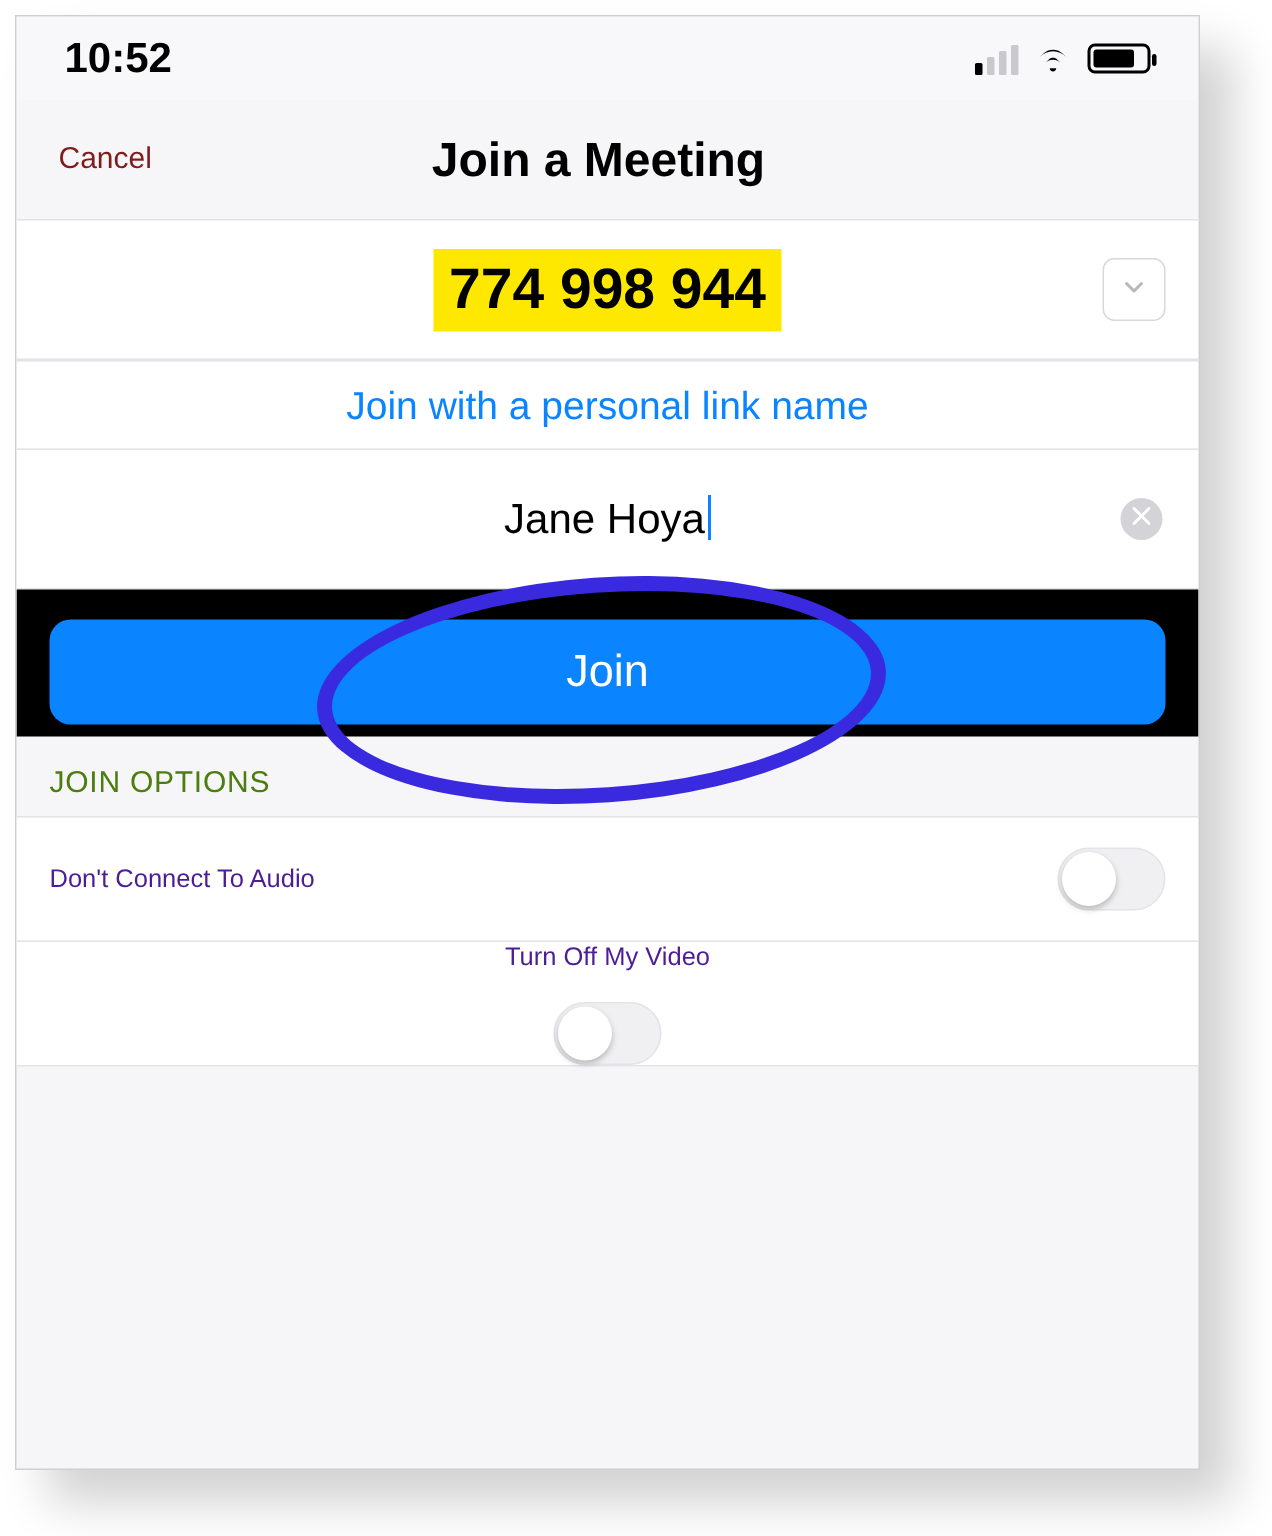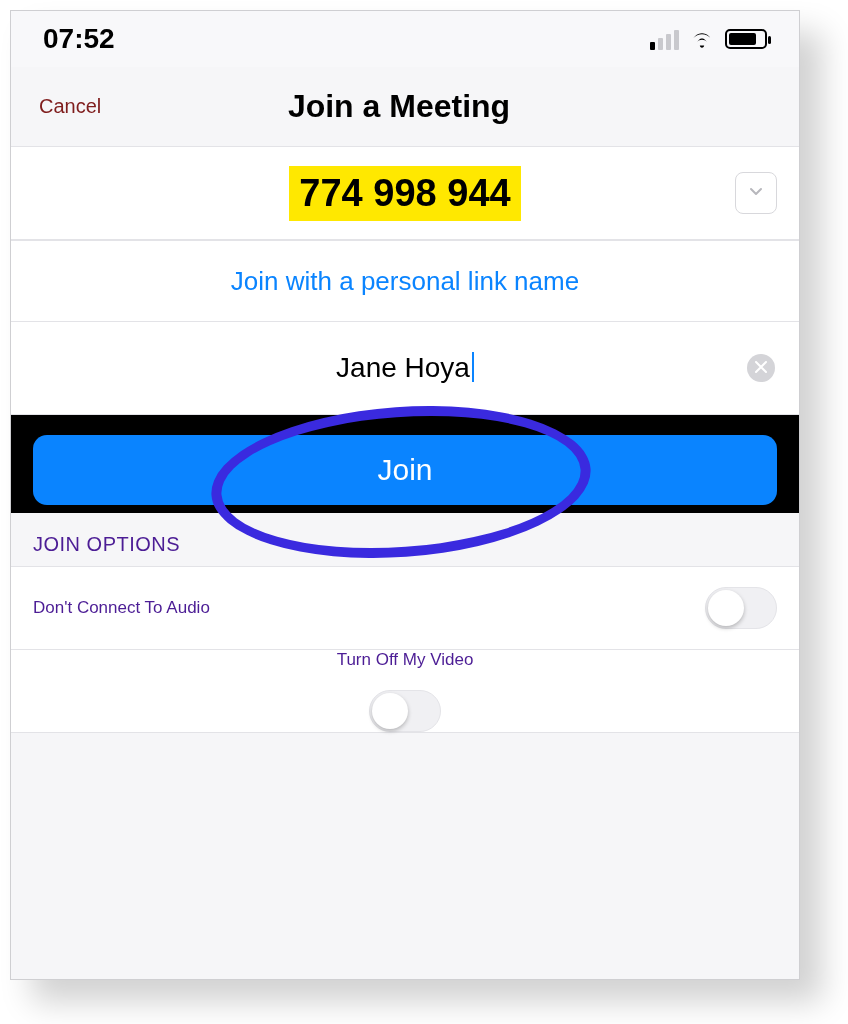--- a/index.html
+++ b/index.html
@@ -86,21 +86,21 @@
     background:#ffe800; padding:6px 10px;
   }
   .dropdown-btn {
     position:absolute; right:22px; top:50%; transform:translateY(-50%);
     width:42px; height:42px; border:1px solid #d8d8dc; border-radius:8px;
     display:flex; align-items:center; justify-content:center;
     color:#b7b7bc; background:#fff;
   }
   .dropdown-btn svg{width:16px;height:16px;}
 
-  .row-personal { height:82px; }
+  .row-personal { height:60px; }
   .personal-link { color:#0a84ff; font-size:26px; }
 
   .row-name { height:94px; margin-top:-1px; }
   .cursor {
     display:inline-block; width:2px; height:30px;
     background:#0a84ff; margin-left:2px; vertical-align:middle;
   }
   .clear-btn {
     position:absolute; right:24px; top:50%; transform:translateY(-50%);
     width:28px; height:28px; border-radius:50%;
@@ -127,21 +127,21 @@
   .annotation {
     position:absolute; pointer-events:none;
     border:10px solid #3a2adf; border-radius:50%;
     width:380px; height:150px;
     left:200px; top:-8px;
     transform:rotate(-4deg);
   }
 
   
   .section-hdr {
-    font-size:20px; color:#4c1d95; letter-spacing:0.5px;
+    font-size:20px; color:#4d7c0f; letter-spacing:0.5px;
     padding: 20px 22px 10px 22px; text-transform:uppercase;
   }
   .option-row {
     background:#fff; border-top:1px solid #e3e3e7; border-bottom:1px solid #e3e3e7;
     height:84px; display:flex; align-items:center; justify-content:space-between;
     padding:0 22px;
   }
   .option-row + .option-row { margin-top:-1px;flex-direction:column; }
   .option-label { font-size:17px; color:#4c1d95; }
 
@@ -154,21 +154,21 @@
     width:36px; height:36px; background:#fff; border-radius:50%;
     box-shadow:0 2px 4px rgba(0,0,0,0.25);
   }
 </style>
 </head>
 <body>
 
 <div class="frame">
 
   <div class="statusbar">
-    <div class="sb-time">07:52</div>
+    <div class="sb-time">10:52</div>
     <div class="sb-right">
       <div class="sb-signal">
         <span class="on"></span>
           <span></span>
           <span></span>
           <span></span>
       </div>
       <div class="sb-wifi">
         <svg viewBox="0 0 24 24">
             <path fill="#000" d="M12 20c1.1 0 2-.9 2-2h-4c0 1.1.9 2 2 2zm-4.5-5.5l1.8-1.8C10 12 11 11.6 12 11.6s2 .4 2.7 1.1l1.8 1.8C15.5 13.4 13.8 12.7 12 12.7s-3.5.7-4.5 1.8zM4 11l1.8-1.8C7.5 7.5 9.7 6.6 12 6.6s4.5.9 6.2 2.6L20 11c-2.1-2.1-5-3.4-8-3.4S6.1 8.9 4 11z"></path>

